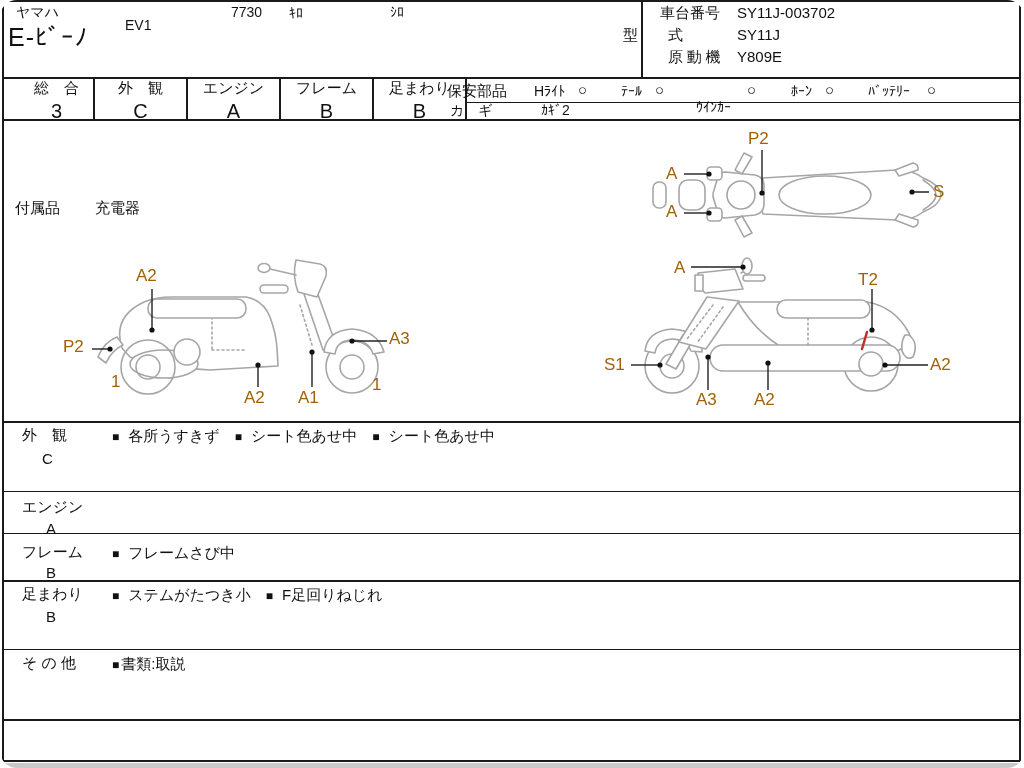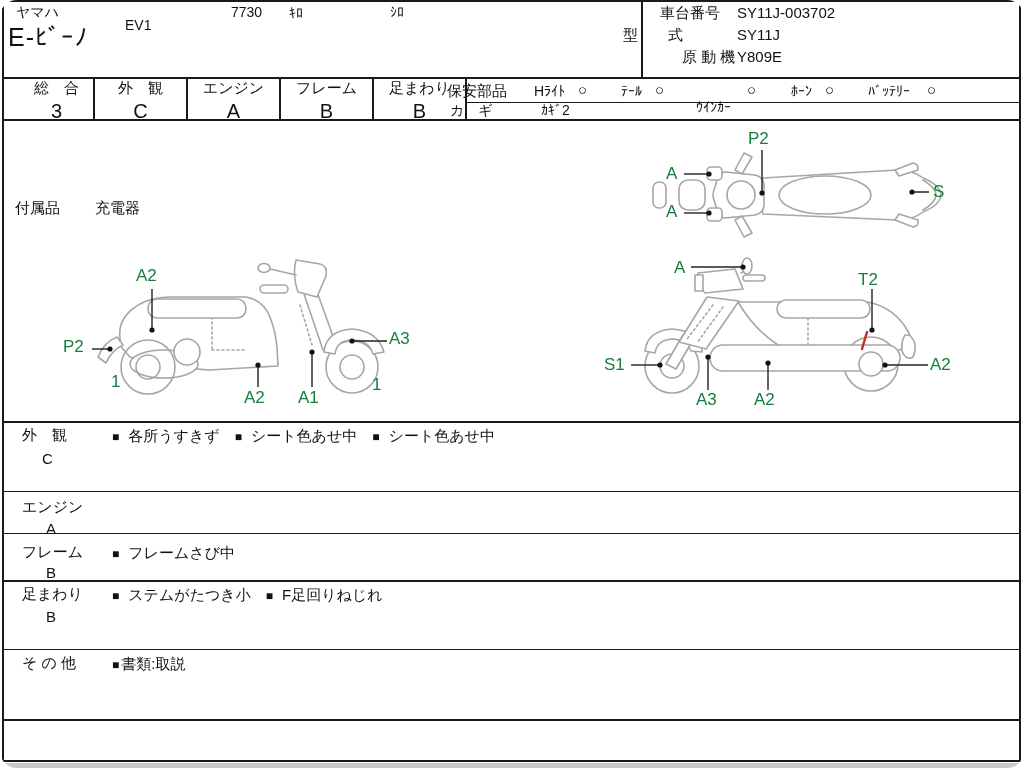--- a/index.html
+++ b/index.html
@@ -6,21 +6,21 @@
   #stage{position:relative;width:1024px;height:768px;background:#fff;overflow:hidden;
          font-family:"Liberation Sans","DejaVu Sans",sans-serif;color:#111;border-radius:17px;}
   .t{position:absolute;white-space:nowrap;line-height:1.1;}
   .hline{position:absolute;left:2px;width:1018px;background:#1a1a1a;}
   .vline{position:absolute;background:#1a1a1a;}
   .f14{font-size:14px;} .f15{font-size:15px;}
   .model{font-size:25px;letter-spacing:1px;}
   .gcell{position:absolute;top:79px;height:41px;text-align:center;}
   .gcell .gl{font-size:15px;display:block;}
   .gcell .gv{font-size:20px;display:block;margin-top:2px;}
-  .dl{position:absolute;font-size:17px;white-space:nowrap;color:#15803d;}
+  .dl{position:absolute;font-size:17px;white-space:nowrap;color:#a16207;}
   .diagram{position:absolute;}
   .diagram svg{position:absolute;left:0;top:0;}
   .bullet{font-size:12px;margin-right:9px;}
   .citem{white-space:nowrap;font-size:15px;}
   .crow{position:absolute;display:flex;gap:15px;}
   #footer-strip{position:absolute;left:0;top:763px;width:1024px;height:5px;background:#c9c9c9;}
 </style>
 </head>
 <body>
 
@@ -37,21 +37,21 @@
   <div class="t f14" style="left:231px;top:5px;">7730</div>
   <div class="t f14" style="left:289px;top:6px;">ｷﾛ</div>
   <div class="t f14" style="left:390px;top:5px;">ｼﾛ</div>
   <div class="t model" style="left:8px;top:24px;">E-ﾋﾞｰﾉ</div>
 
   <div class="vline" style="left:641px;top:0;width:2px;height:77px;"></div>
   <div class="t f15" style="left:660px;top:5px;">車台番号</div>
   <div class="t f15" style="left:737px;top:5px;">SY11J-003702</div>
   <div class="t f15" style="left:623px;top:27px;">型　　式</div>
   <div class="t f15" style="left:737px;top:27px;">SY11J</div>
-  <div class="t f15" style="left:682px;top:49px;">原 動 機</div>
+  <div class="t f15" style="left:668px;top:49px;font-family:Liberation Serif, serif;">原 動 機</div>
   <div class="t f15" style="left:737px;top:49px;">Y809E</div>
 
   <div class="hline" style="top:77px;height:2px;"></div>
   <div class="hline" style="top:119px;height:2px;"></div>
   <div class="vline" style="left:93px;top:77px;width:2px;height:44px;"></div>
   <div class="vline" style="left:186px;top:77px;width:2px;height:44px;"></div>
   <div class="vline" style="left:279px;top:77px;width:2px;height:44px;"></div>
   <div class="vline" style="left:372px;top:77px;width:2px;height:44px;"></div>
   <div class="vline" style="left:465px;top:77px;width:2px;height:44px;"></div>
 

